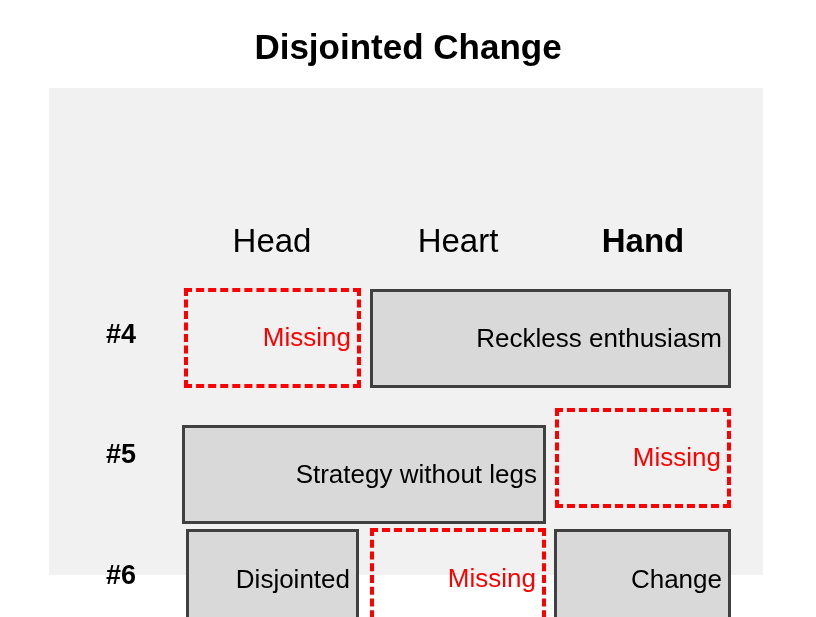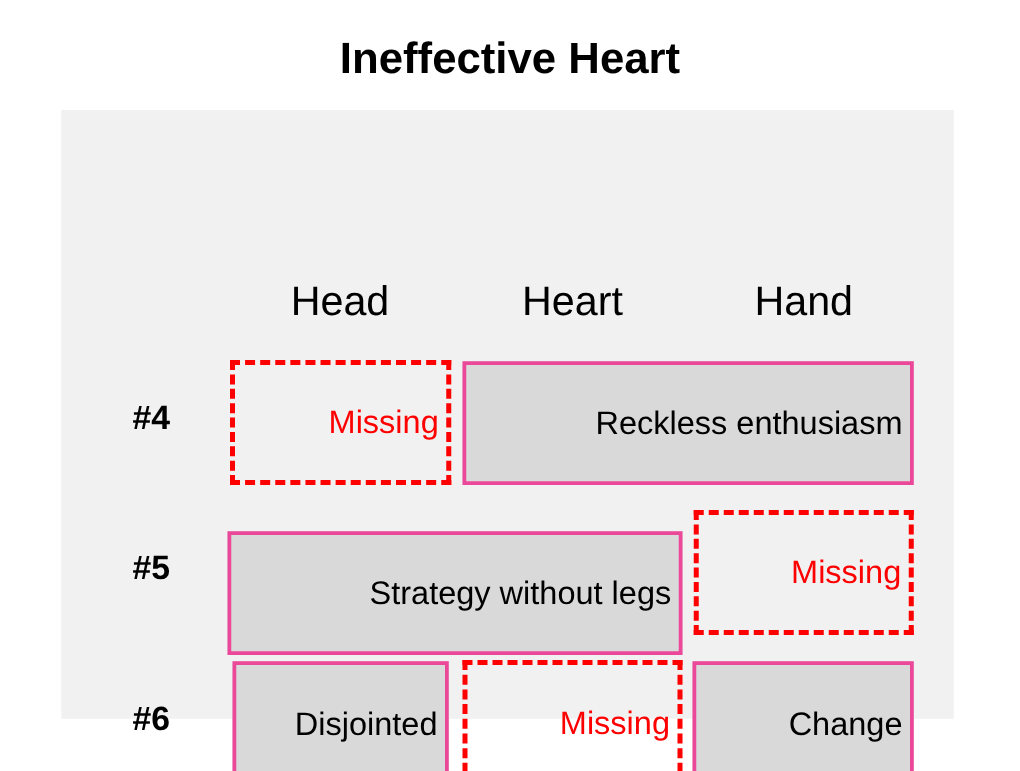--- a/index.html
+++ b/index.html
@@ -46,21 +46,21 @@
     top: 133px;
     font-size: 33px;
     font-weight: normal;
     color: #000000;
     text-align: center;
     line-height: 1.2;
     white-space: nowrap;
   }
   #col-head-head  { left: 135px; width: 176px; }
   #col-head-heart { left: 321px; width: 176px; }
-  #col-head-hand  { left: 506px; width: 176px; }
+  #col-head-hand  { left: 506px; width: 176px; font-weight: bold; }
 
   
   .row-label {
     position: absolute;
     left: 57px;
     width: 70px;
     font-size: 27px;
     font-weight: bold;
     color: #000000;
     text-align: left;
@@ -76,21 +76,21 @@
     position: absolute;
     box-sizing: border-box;
     display: flex;
     align-items: center;
     justify-content: flex-end;
     text-align: center;
     line-height: 1.15;
   }
   .cell-box.filled {
     background: #d9d9d9;
-    border: 3px solid #ec4899;
+    border: 3px solid #404040;
     color: #000000;
   }
   .cell-box.missing {
     background: transparent;
     border: 4px dashed #ff0000;
     color: #ff0000;
   }
   .cell-text {
     display: block;
     padding: 0 6px;
@@ -128,21 +128,21 @@
     font-size: 26px;
   }
   #cell-6-hand {
     left: 505px; top: 441px; width: 177px; height: 101px;
     font-size: 26px;
   }
 </style>
 </head>
 <body>
 
-<div id="diagram-title">Ineffective Heart</div>
+<div id="diagram-title">Disjointed Change</div>
 
 <div id="matrix-panel">
 
   <div class="col-header" id="col-head-heart">Heart</div>
   <div class="col-header" id="col-head-head">Head</div>
   <div class="col-header" id="col-head-hand">Hand</div>
 
   <div class="row-label" id="row-label-4">#4</div>
 
   <div class="cell-box missing" id="cell-4-head">

